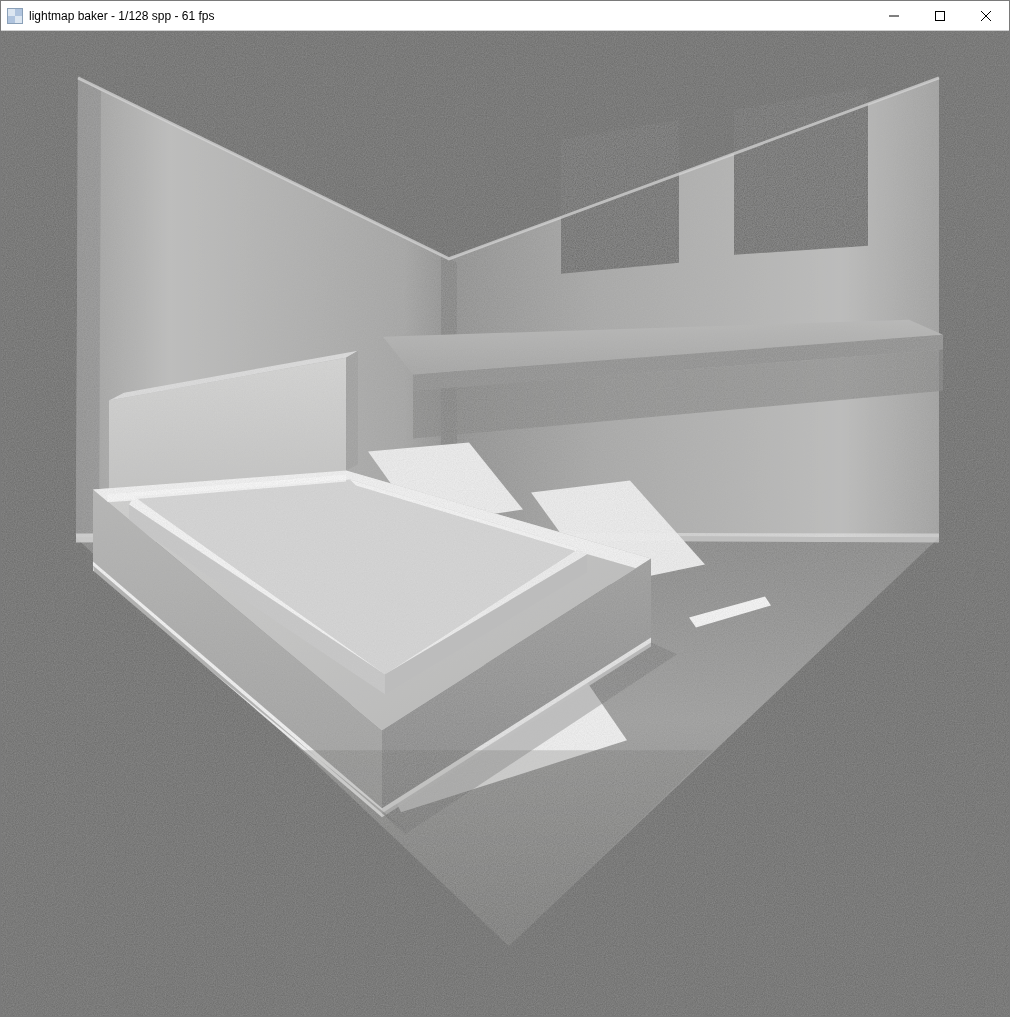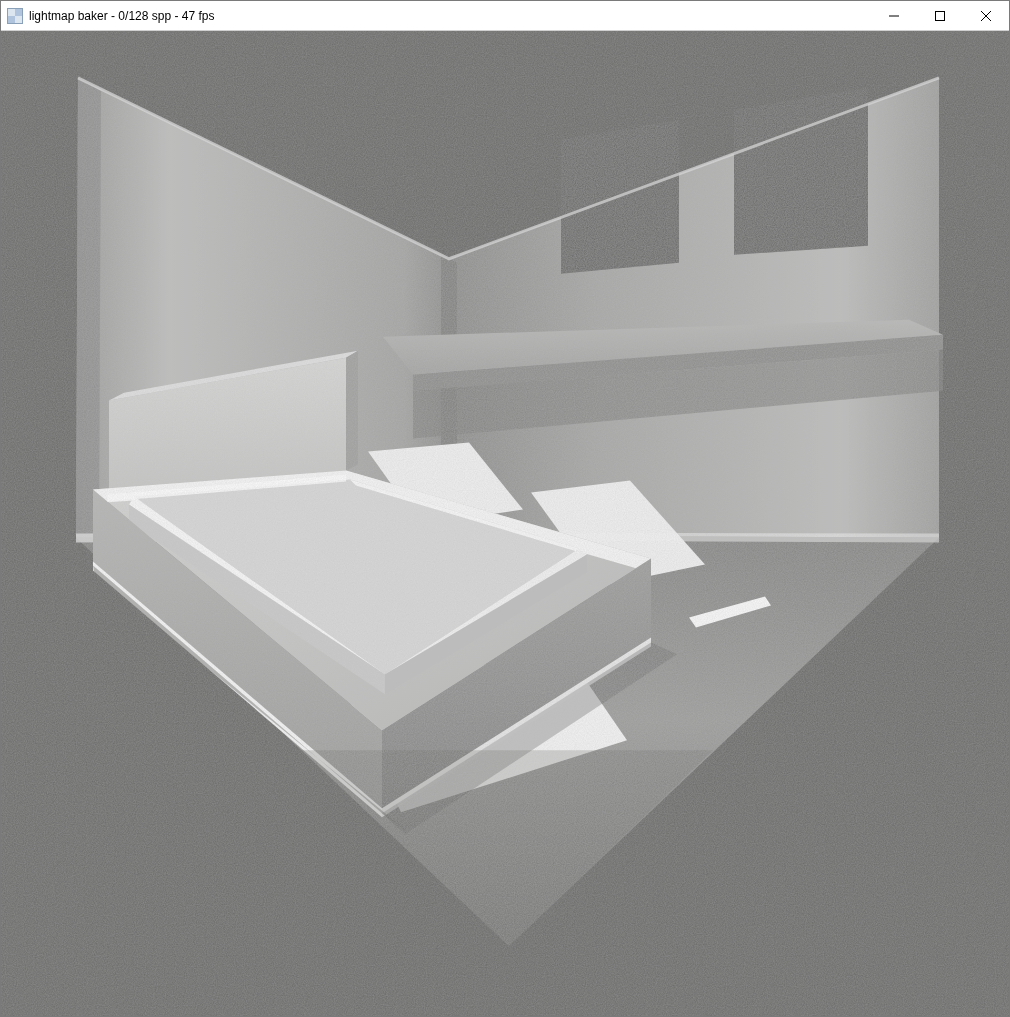--- a/index.html
+++ b/index.html
@@ -58,21 +58,21 @@
       display: block;
     }
   </style>
 </head>
 <body>
 
 <div class="window">
 
   <div class="titlebar">
     <span class="app-icon"></span>
-    <span class="title-text">lightmap baker - 0/128 spp - 47 fps</span>
+    <span class="title-text">lightmap baker - 1/128 spp - 61 fps</span>
     <div class="win-controls">
       <div class="win-btn">
         <svg width="10" height="10" viewBox="0 0 10 10">
             <line x1="0" y1="5" x2="10" y2="5" stroke="#000" stroke-width="1"></line>
           </svg>
       </div>
       <div class="win-btn">
         <svg width="10" height="10" viewBox="0 0 10 10">
             <rect x="0.5" y="0.5" width="9" height="9" fill="none" stroke="#000" stroke-width="1"></rect>
           </svg>

